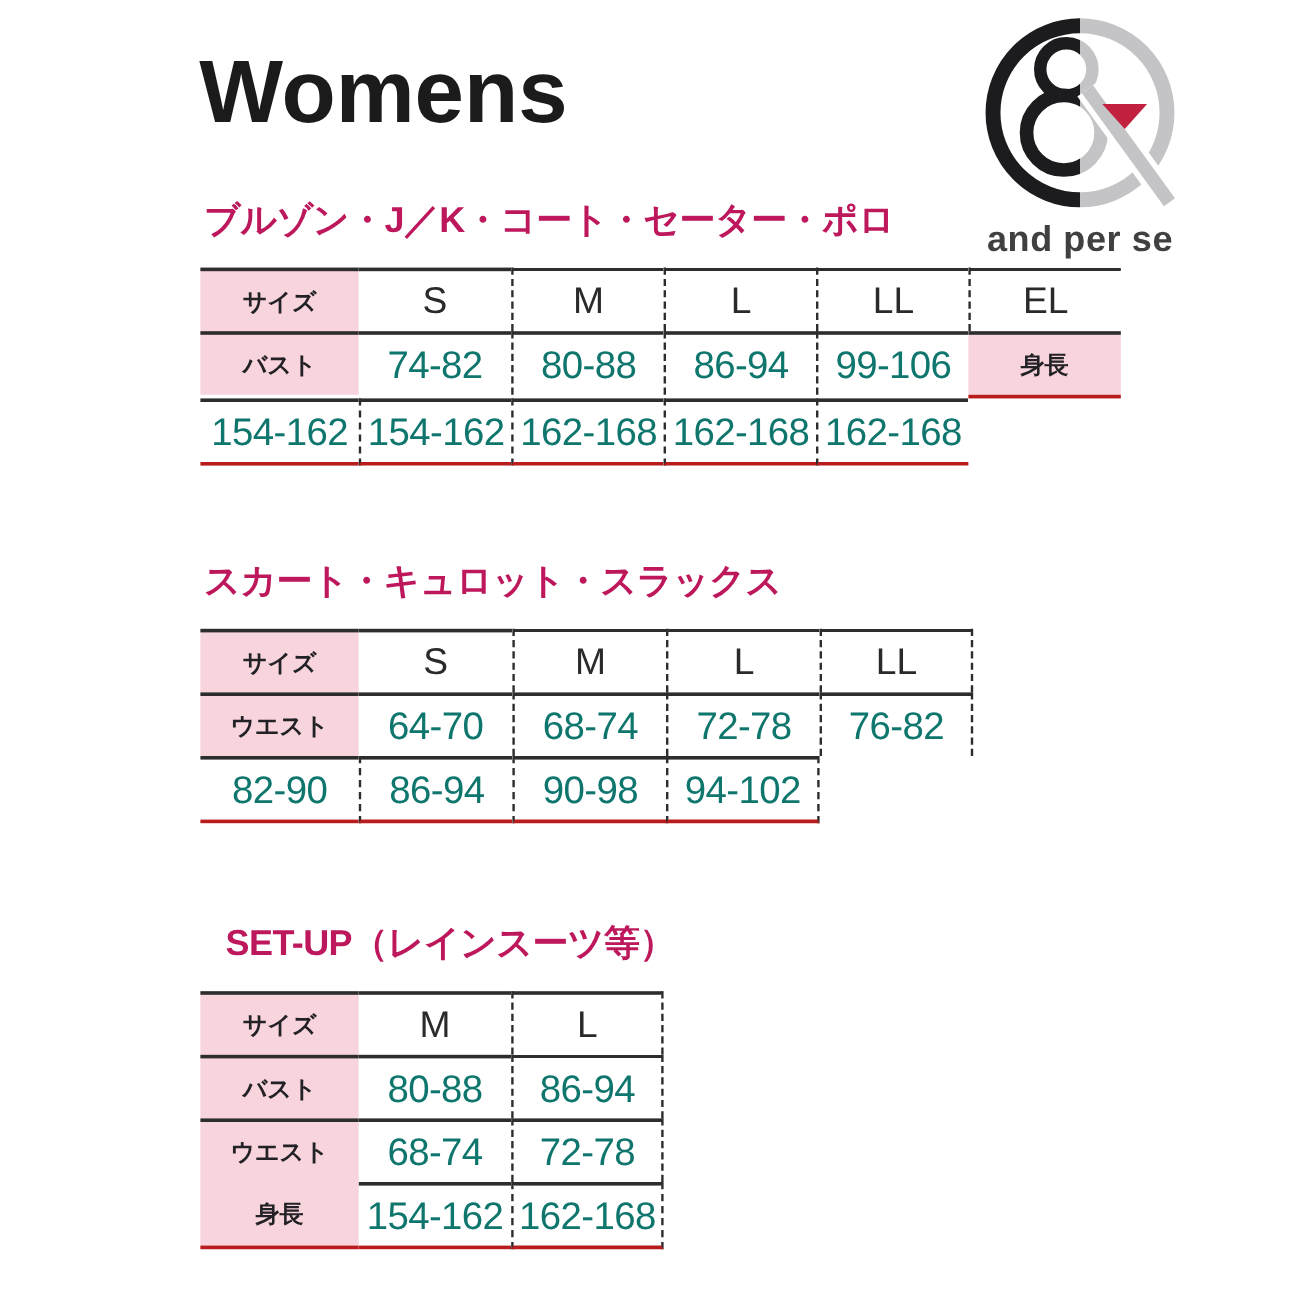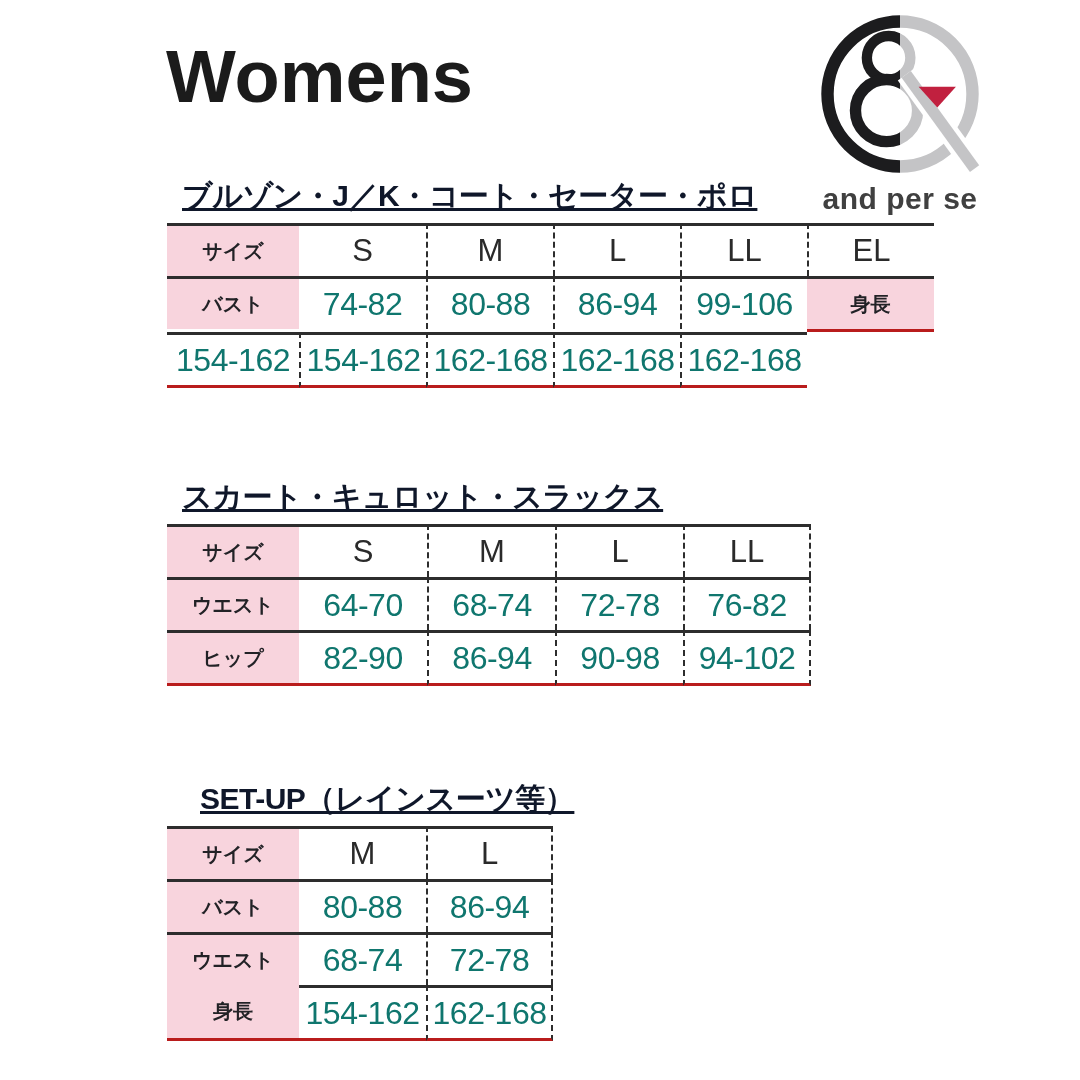--- a/index.html
+++ b/index.html
@@ -12,22 +12,22 @@
     position:absolute; left:166px; top:40px; margin:0;
     font-size:74px; font-weight:700; line-height:1; color:#1b1b1b; letter-spacing:0;
   }
   .logo { position:absolute; left:812px; top:12px; width:176px; text-align:center; }
   .brand-name {
     margin-top:2px; font-size:30px; font-weight:700; color:#404040; letter-spacing:0.5px;
     white-space:nowrap;
   }
   
   .section-title {
-    position:absolute; margin:12px; font-size:30px; font-weight:700; color:#0f172a;
-    letter-spacing:-0.5px; line-height:1.1; white-space:nowrap;text-decoration:underline;
+    position:absolute; margin:0; font-size:30px; font-weight:700; color:#be185d;
+    letter-spacing:-0.5px; line-height:1.1; white-space:nowrap;
   }
   #h-0 { left:170px; top:167px; }
   #h-1 { left:170px; top:468px; }
   #h-2 { left:188px; top:770px; }
   
   .sizetable { position:absolute; display:grid; }
   #table-0 { left:167px; top:223px; grid-template-columns:132px repeat(5,127px); }
   #table-1 { left:167px; top:524px; grid-template-columns:132px repeat(4,128px); }
   #table-2 { left:167px; top:826px; grid-template-columns:132px repeat(2,127px); }
   .cell {
@@ -107,21 +107,20 @@
       <div class="cell label">サイズ</div>
       <div class="cell size">S</div>
       <div class="cell size dash-left">M</div>
       <div class="cell size dash-left">L</div>
       <div class="cell size dash-left dash-right">LL</div>
       <div class="cell label">ウエスト</div>
       <div class="cell val">64-70</div>
       <div class="cell val dash-left">68-74</div>
       <div class="cell val dash-left">72-78</div>
       <div class="cell val dash-left dash-right">76-82</div>
-      <div class="cell label last-row">ヒップ</div>
       <div class="cell val last-row">82-90</div>
       <div class="cell val dash-left last-row">86-94</div>
       <div class="cell val dash-left last-row">90-98</div>
       <div class="cell val dash-left dash-right last-row">94-102</div>
     </div>
 
   <h2 class="section-title" id="h-2">SET-UP（レインスーツ等）</h2>
   <div class="sizetable" id="table-2">
       <div class="cell label">サイズ</div>
       <div class="cell size">M</div>

